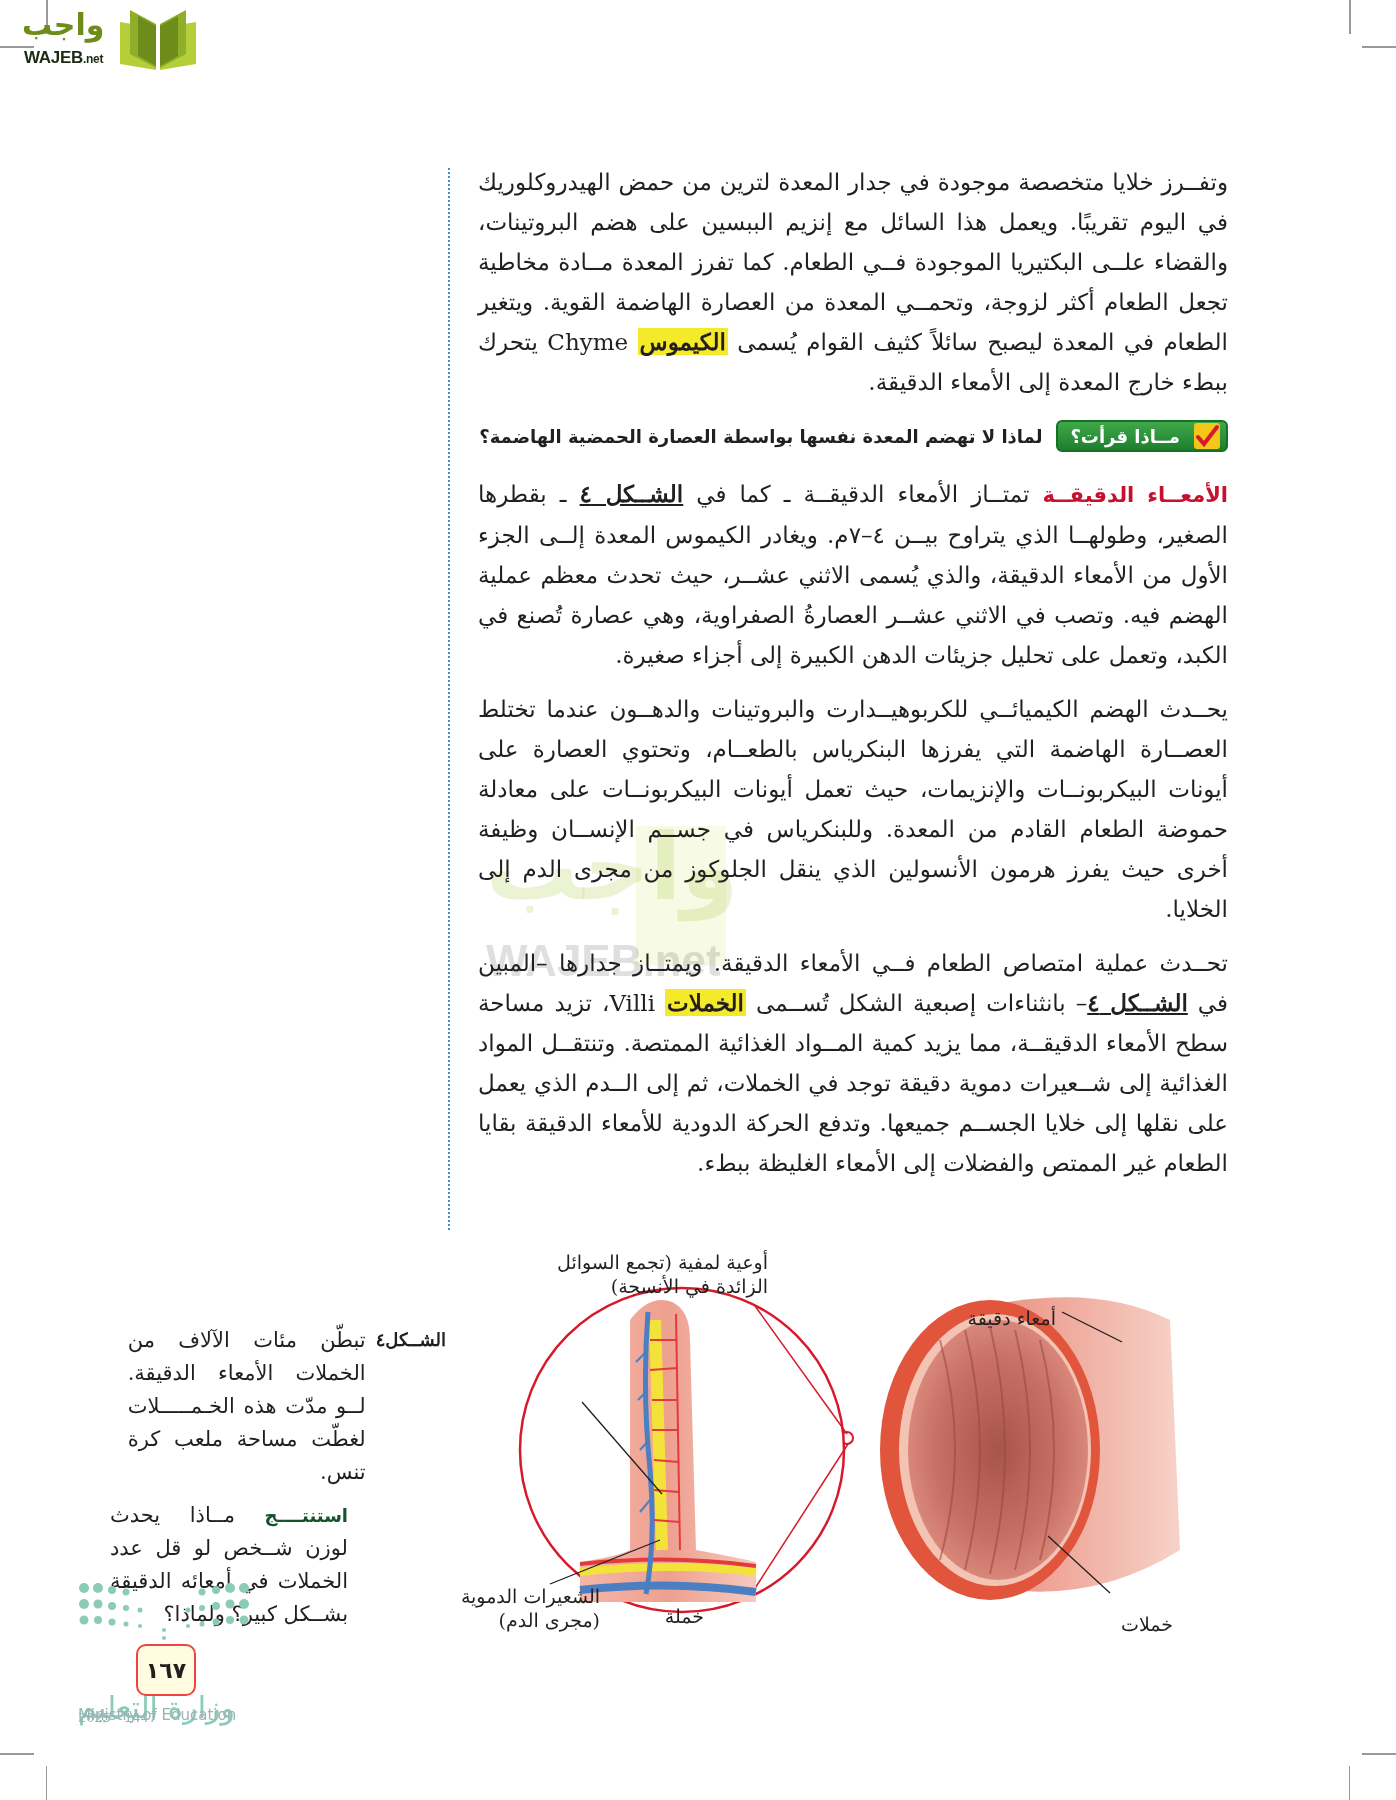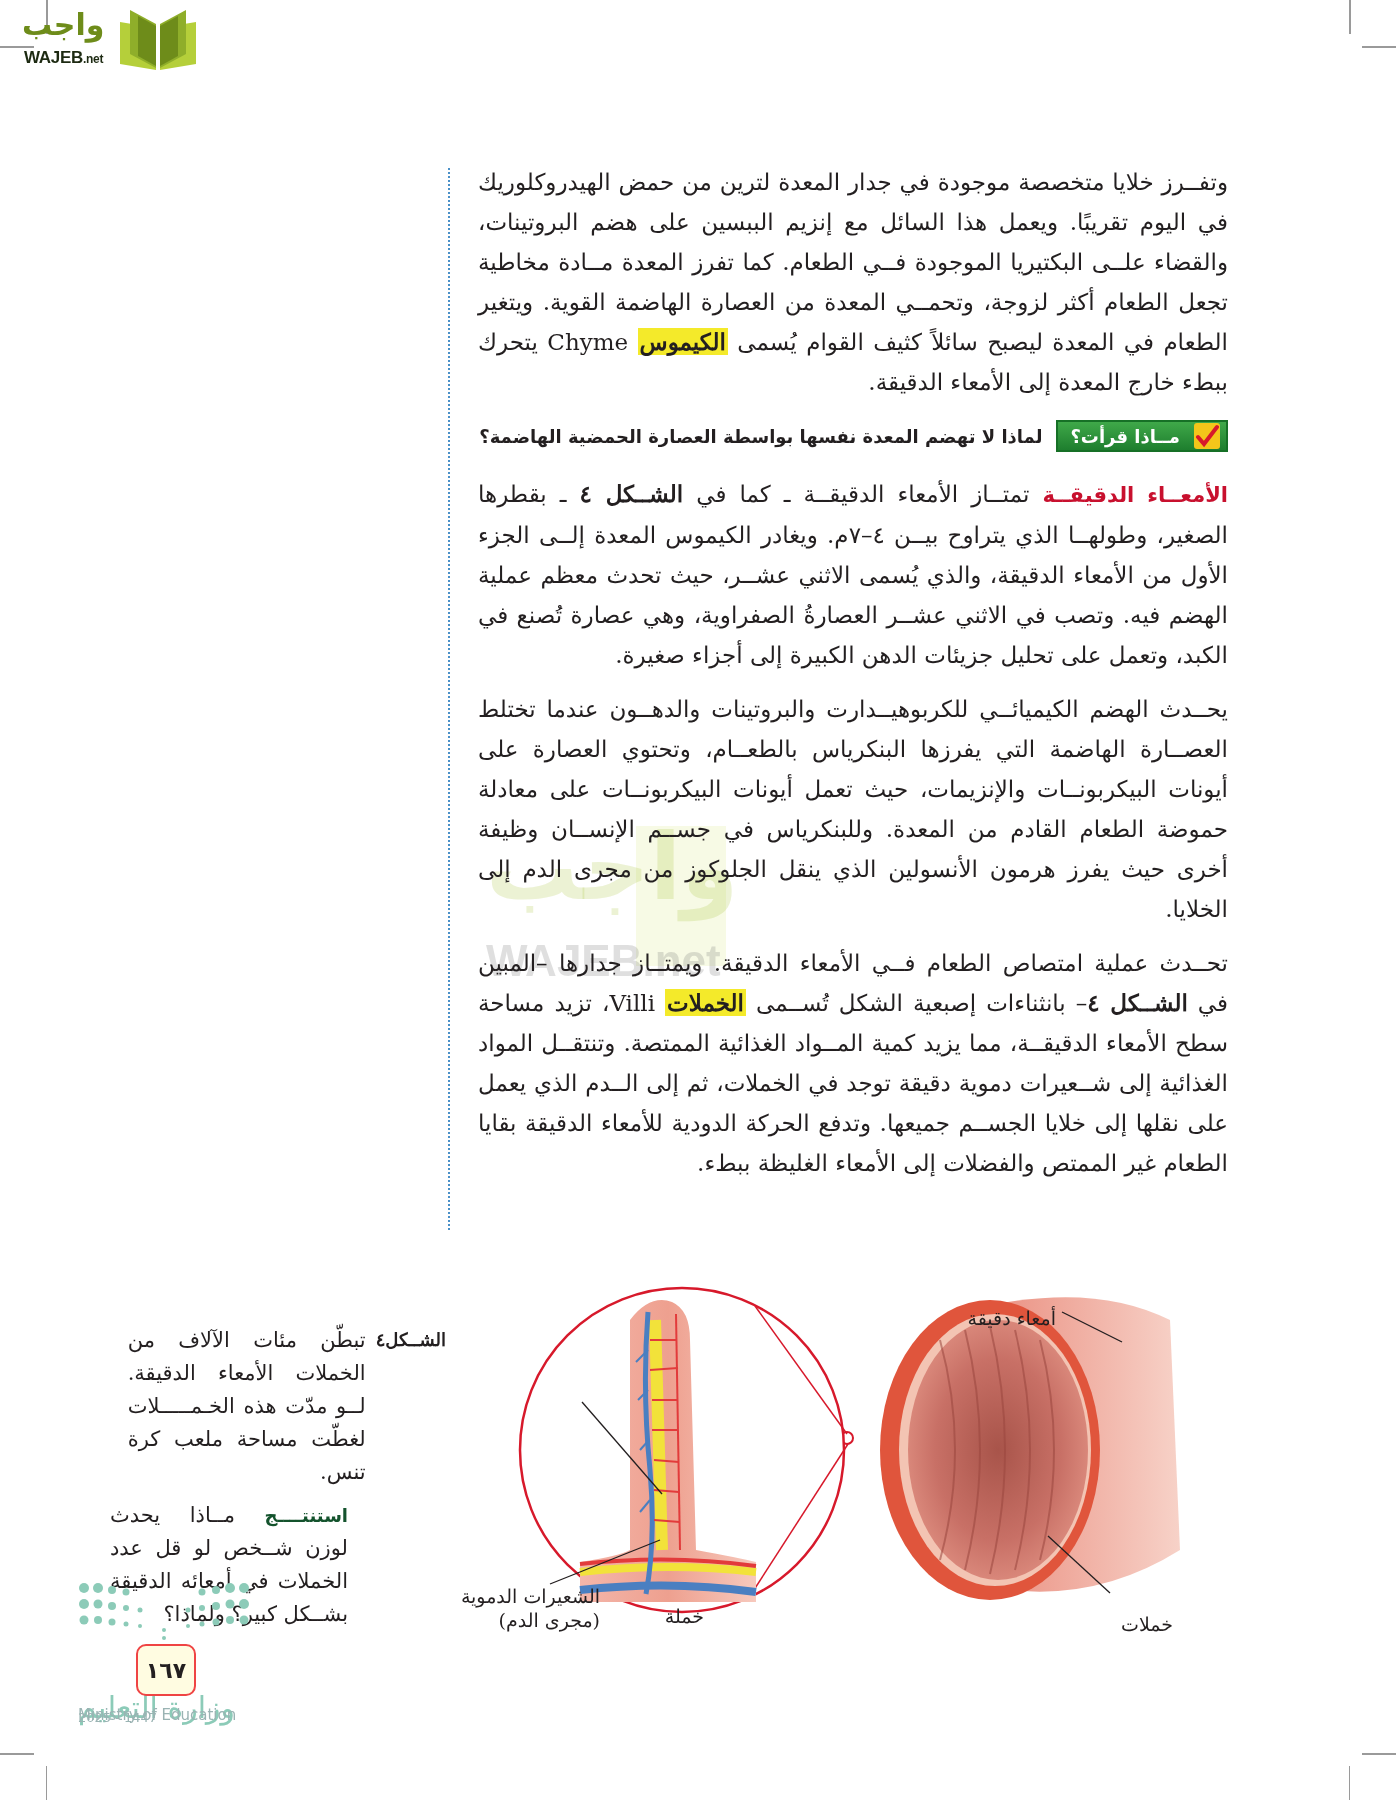--- a/index.html
+++ b/index.html
@@ -15,25 +15,25 @@
   .logo .en { position: absolute; left: 12px; top: 44px; font-family: "Liberation Sans", sans-serif; font-weight: bold; font-size: 17px; color: #1d2a12; letter-spacing: -0.3px; }
   .logo .en small { font-size: 12px; font-weight: bold; }
   .logo svg { position: absolute; left: 104px; top: 4px; }
 
   
   .main-col { position: absolute; left: 478px; top: 162px; width: 750px; direction: rtl; text-align: justify; text-align-last: right; }
   .divider { position: absolute; left: 448px; top: 168px; height: 1062px; border-left: 2px dotted #4a90c8; }
 
   .para { font-size: 23px; line-height: 40px; margin-bottom: 14px; }
   .hl { background: #f4ea2a; font-weight: bold; padding: 0 2px; }
-  .bold { font-weight: bold; }
+  .bold { font-weight: bold; text-decoration: underline; }
   .term-red { color: #c8102e; font-weight: bold; font-family: "DejaVu Sans", sans-serif; font-size: 21px; }
 
   .reading-check { display: flex; align-items: center; gap: 14px; margin: 2px 0 18px 0; height: 40px; }
-  .rc-badge { display: flex; align-items: center; height: 32px; border-radius: 0; background: linear-gradient(#3fa849, #1e7e2e); border: 2px solid #167026; padding: 0 6px 0 4px; gap: 6px; }
+  .rc-badge { display: flex; align-items: center; height: 32px; border-radius: 6px; background: linear-gradient(#3fa849, #1e7e2e); border: 2px solid #167026; padding: 0 6px 0 4px; gap: 6px; }
   .rc-check { width: 26px; height: 26px; background: #f3c61a; border-radius: 3px; display: flex; align-items: center; justify-content: center; }
   .rc-label { color: #fff; font-family: "DejaVu Sans", sans-serif; font-weight: bold; font-size: 18px; padding: 0 8px; }
   .rc-question { font-family: "DejaVu Sans", sans-serif; font-weight: bold; font-size: 18px; color: #231f20; }
 
   
   .watermark { position: absolute; left: 486px; top: 826px; width: 260px; height: 160px; pointer-events: none; direction: ltr; }
   .watermark .wm-ar { position: absolute; left: 0; top: -12px; font-family: "DejaVu Sans", sans-serif; font-weight: bold; font-size: 92px; color: rgba(170, 195, 60, 0.22); }
   .watermark .wm-en { position: absolute; left: 0; top: 110px; font-family: "Liberation Sans", sans-serif; font-weight: bold; font-size: 44px; color: rgba(110, 110, 110, 0.22); }
   .watermark .wm-book { position: absolute; left: 150px; top: 0; width: 90px; height: 140px; background: rgba(200, 220, 80, 0.15); }
 
@@ -175,20 +175,24 @@
         <path d="M199 190 L190 200"></path>
         <path d="M200 250 L190 262"></path>
     </g>
 
     <line x1="132" y1="152" x2="212" y2="244" stroke="#231f20" stroke-width="1.3"></line>
     <line x1="100" y1="334" x2="210" y2="290" stroke="#231f20" stroke-width="1.3"></line>
     <line x1="612" y1="62" x2="672" y2="92" stroke="#231f20" stroke-width="1.3"></line>
     <line x1="598" y1="286" x2="660" y2="343" stroke="#231f20" stroke-width="1.3"></line>
   </svg>
 
+  <div class="fig-label" style="right:462px;top:0;">
+    <div>أوعية لمفية (تجمع السوائل</div>
+    <div>الزائدة في الأنسجة)</div>
+  </div>
   <div class="fig-label" style="right:174px;top:56px;">أمعاء دقيقة</div>
   <div class="fig-label" style="right:630px;top:334px;">
     <div>الشعيرات الدموية</div>
     <div>(مجرى الدم)</div>
   </div>
   <div class="fig-label" style="right:526px;top:354px;">خملة</div>
   <div class="fig-label" style="right:57px;top:362px;">خملات</div>
 </div>
 
 <div class="caption">

